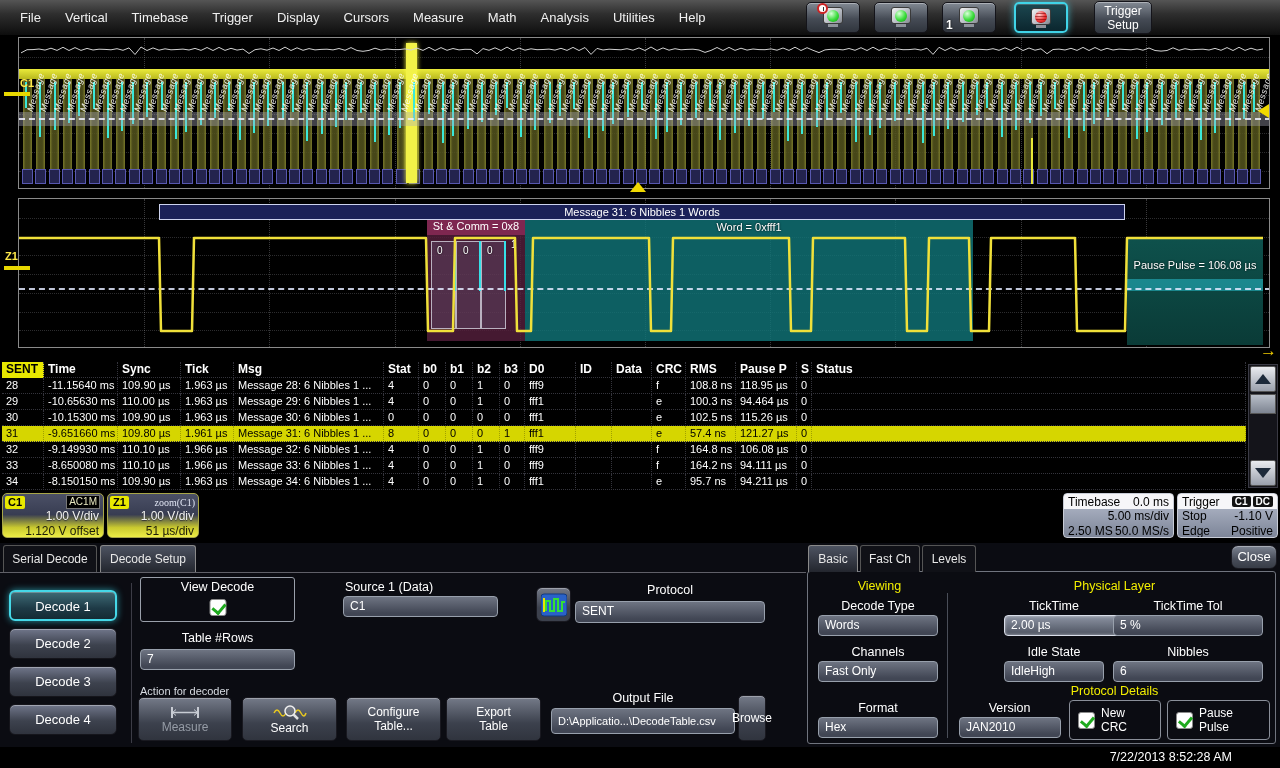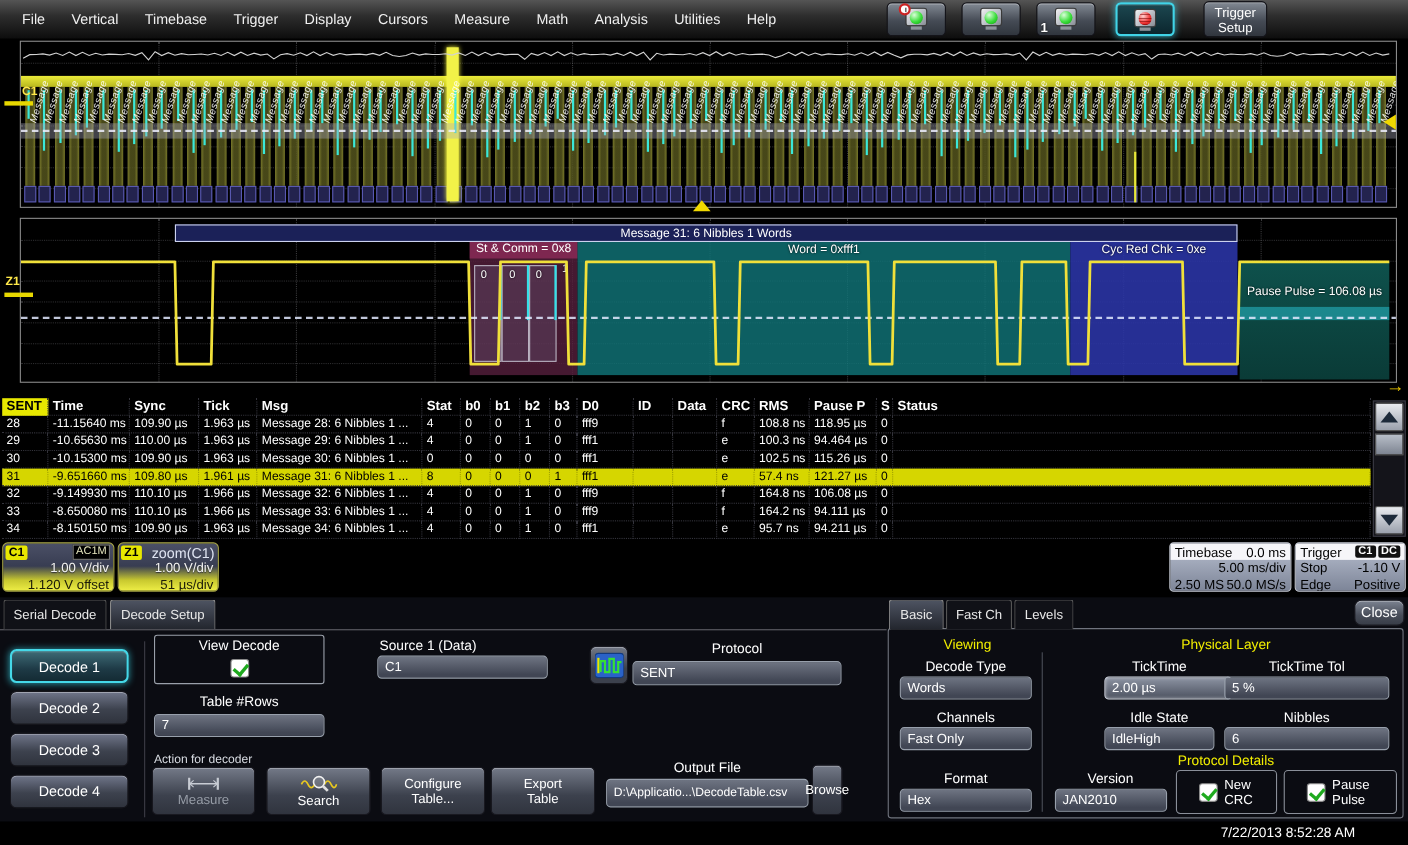--- a/index.html
+++ b/index.html
@@ -123,21 +123,21 @@
   .tri-u { border-left:8px solid transparent; border-right:8px solid transparent; border-bottom:10px solid #1d2a3a; }
   .tri-d { border-left:8px solid transparent; border-right:8px solid transparent; border-top:10px solid #1d2a3a; }
   .scr-thumb { position:absolute; left:1px; top:29px; width:26px; height:20px;
     background:linear-gradient(#b9bfc9,#7d8491); border:1px solid #555; }
   
   .desc { position:absolute; top:493px; height:45px; border-radius:5px; overflow:hidden; font-size:12px;
     border:1px solid #a8a648; background:linear-gradient(#4b5066 0%, #383d52 48%, #c9c92f 78%, #eded45 100%); }
   .desc-top { display:flex; justify-content:space-between; align-items:center; padding:1px 3px 0 2px; height:15px; }
   .chan-tag { background:#e8e800; color:#000; font-weight:bold; font-size:11px; padding:0 3px; border-radius:2px; line-height:13px; }
   .coup-badge { background:#000; color:#e8e8c0; font-size:10px; padding:0 2px; border:1px solid #777; line-height:12px; }
-  .desc-src { color:#dfe4f2; font-size:13px; }
+  .desc-src { color:#dfe4f2; font-size:10px;font-family:Liberation Serif, serif; }
   .desc-l2 { text-align:right; padding-right:4px; color:#f2f2f2; font-size:12px; line-height:15px; text-shadow:0 1px 1px #333; }
   .desc-l3 { text-align:right; padding-right:4px; color:#1c1c08; font-size:12px; line-height:14px; }
   .infobox { position:absolute; top:493px; height:45px; border-radius:4px; overflow:hidden;
     border:1px solid #c8ccd6; background:linear-gradient(#b9c0d0,#7d8598); color:#000; font-size:12px; }
   .info-head { background:#f6f6f9; display:flex; justify-content:space-between; align-items:center;
     padding:0 4px; height:15px; }
   .info-row { display:flex; justify-content:space-between; padding:0 4px; line-height:15px; }
   .info-row.right { justify-content:flex-end; }
   .badge-black { background:#111; color:#fff; font-size:10px; font-weight:bold; padding:0 3px; border-radius:2px; }
   
@@ -179,21 +179,21 @@
     box-shadow:inset 0 1px rgba(255,255,255,.3); }
   
   #rpanel { position:absolute; left:807px; top:0; width:471px; height:203px; }
   .rpanel-box { position:absolute; left:0; top:28px; width:469px; height:173px;
     border:1px solid #70747e; border-radius:3px; }
   .close-btn { position:absolute; left:424px; top:2px; width:46px; height:24px; border-radius:7px;
     color:#fff; font-size:13px; text-align:center; line-height:22px;
     background:linear-gradient(#7d8492,#484d59 60%, #383d47); border:1px solid #191920;
     box-shadow:inset 0 1px rgba(255,255,255,.35); }
   .cbox { position:absolute; border:1px solid #8a8f99; border-radius:4px; display:flex;
-    align-items:center; gap:6px; padding-left:20px; }
+    align-items:center; gap:6px; padding-left:8px; }
   .cbox .cblbl { font-size:12px; color:#fff; width:42px; line-height:14px; }
   
   #statusbar { position:absolute; left:0; top:747px; width:1280px; height:21px; background:#000;
     color:#fff; font-size:12.5px; text-align:right; line-height:20px; padding-right:48px; }
 </style>
 </head>
 <body>
 
 <div id="app">
 
@@ -639,23 +639,20 @@
   <div class="tri-up"></div>
 
   <div id="zoom-grid" class="wgrid">
     <div class="z-banner">Message  31:  6 Nibbles  1 Words</div>
     <div class="z-region z-stcomm">
       <div class="strip">St &amp; Comm = 0x8</div>
     </div>
     <div class="z-region z-word">
       <div class="z-top-label">Word = 0xfff1</div>
     </div>
-    <div class="z-region z-crc">
-      <div class="z-top-label">Cyc Red Chk = 0xe</div>
-    </div>
     <div class="z-region z-pause-r">
       <div class="cyan-band" style="top:41px"></div>
       <div class="z-pause-text">Pause Pulse = 106.08 µs</div>
     </div>
     <div class="nib-cell" style="left:412px;width:25px"></div>
     <div class="nib-cell" style="left:437px;width:25px"></div>
     <div class="nib-cell" style="left:462px;width:25px"></div>
     <span class="nib-digit" style="left:418px;top:46px">0</span>
     <span class="nib-digit" style="left:444px;top:46px">0</span>
     <span class="nib-digit" style="left:468px;top:46px">0</span>

